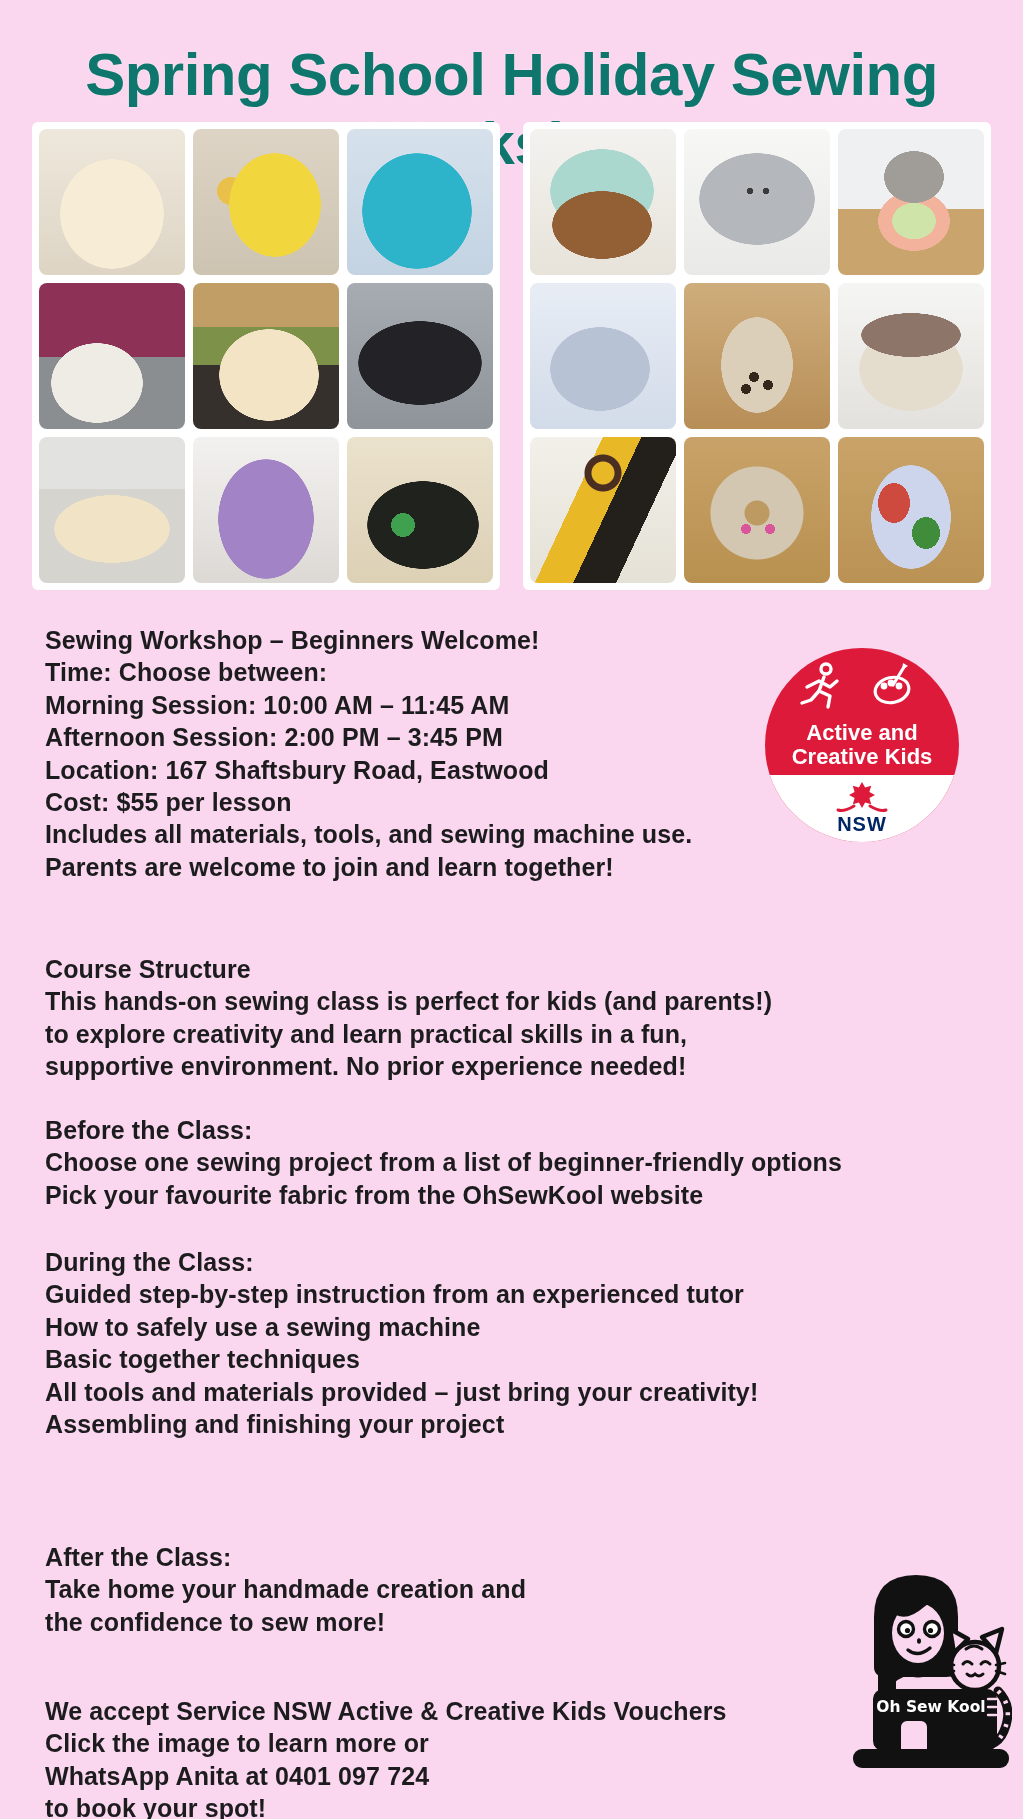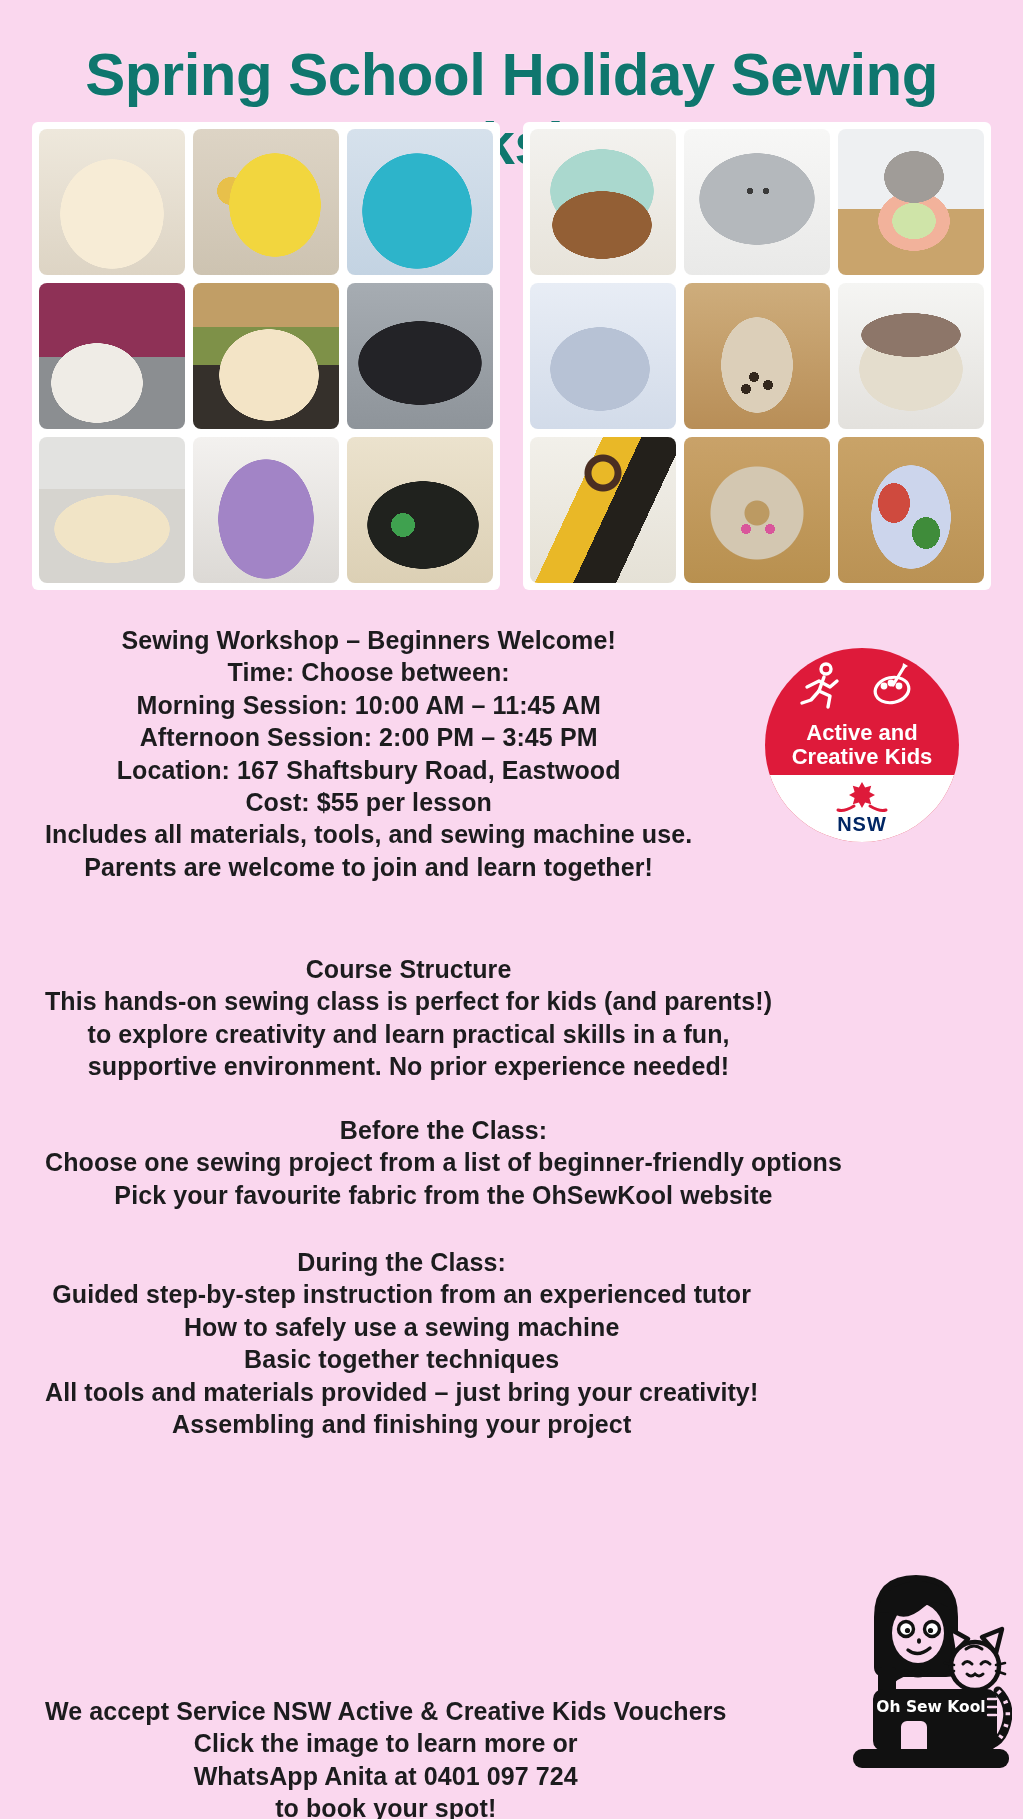--- a/index.html
+++ b/index.html
@@ -38,21 +38,21 @@
   .cR2{background:radial-gradient(circle 3px at 66px 62px,#3a3a3a 0 99%,transparent 100%),radial-gradient(circle 3px at 82px 62px,#3a3a3a 0 99%,transparent 100%),radial-gradient(ellipse 58px 46px at 73px 70px,#b4b8bc 0 99%,transparent 100%),linear-gradient(180deg,#f7f7f6,#e9e9e8);}
   .cR3{background:radial-gradient(ellipse 30px 26px at 76px 48px,#a09c98 0 99%,transparent 100%),radial-gradient(ellipse 36px 30px at 76px 92px,#cfe4a8 0 60%,#f2b29b 61% 99%,transparent 100%),linear-gradient(180deg,#eef0f2 0 80px,#c9a46c 80px);}
   .cR4{background:radial-gradient(ellipse 50px 42px at 70px 86px,#b7c2d5 0 99%,transparent 100%),linear-gradient(180deg,#e8edf5,#d2dbe9);}
   .cR5{background:radial-gradient(circle 5px at 70px 94px,#33271c 0 99%,transparent 100%),radial-gradient(circle 5px at 84px 102px,#33271c 0 99%,transparent 100%),radial-gradient(circle 5px at 62px 106px,#33271c 0 99%,transparent 100%),radial-gradient(ellipse 36px 48px at 73px 82px,#dccfb9 0 99%,transparent 100%),linear-gradient(180deg,#cead7c,#b88e57);}
   .cR6{background:radial-gradient(ellipse 50px 22px at 73px 52px,#8d7669 0 99%,transparent 100%),radial-gradient(ellipse 52px 42px at 73px 86px,#e4ddcd 0 99%,transparent 100%),linear-gradient(180deg,#f5f5f3,#e3e1dd);}
   .cR7{background:radial-gradient(circle 20px at 73px 36px,transparent 0 11px,#4a2e22 12px 18px,transparent 19px),linear-gradient(115deg,rgba(0,0,0,0) 0 34%,#e9b827 34% 52%,#23201b 52% 72%,rgba(0,0,0,0) 72%),linear-gradient(180deg,#f2f0ea,#e5e1d6);}
   .cR8{background:radial-gradient(circle 5px at 62px 92px,#d9569b 0 99%,transparent 100%),radial-gradient(circle 5px at 86px 92px,#d9569b 0 99%,transparent 100%),radial-gradient(circle at 73px 76px,#bc9a62 0 12px,#d3c7b1 13px 46px,transparent 47px),linear-gradient(180deg,#c9a269,#b8904f);}
   .cR9{background:radial-gradient(ellipse 16px 20px at 56px 66px,#cf4a3e 0 99%,transparent 100%),radial-gradient(ellipse 14px 16px at 88px 96px,#3f8c3a 0 99%,transparent 100%),radial-gradient(ellipse 40px 52px at 73px 80px,#ccd5ec 0 99%,transparent 100%),linear-gradient(180deg,#c9a368,#ba9254);}
 
   .tb{position:absolute; left:45px; color:#1c1c1e;}
-  .tb p{margin:0; font-size:25px; font-weight:700; line-height:32.4px; letter-spacing:0.1px;text-align:center;}
+  .tb p{margin:0; font-size:25px; font-weight:700; line-height:32.4px; letter-spacing:0.1px;}
   .tbA{top:624px;} .tbB{top:953px;} .tbC{top:1114px;}
   .tbD{top:1246px;} .tbE{top:1541px;} .tbF{top:1668px;margin-top:27px;}
 
   .badge{position:absolute; left:762px; top:645px; width:200px; height:200px; cursor:pointer;}
   .logo{position:absolute; left:850px; top:1570px; width:162px; height:202px;}
 </style>
 </head>
 <body>
 
 <div class="page">
@@ -141,20 +141,25 @@
 
   <div class="tb tbD">
     <p>During the Class:</p>
     <p>Guided step-by-step instruction from an experienced tutor</p>
     <p>How to safely use a sewing machine</p>
     <p>Basic together techniques</p>
     <p>All tools and materials provided – just bring your creativity!</p>
     <p>Assembling and finishing your project</p>
   </div>
 
+  <div class="tb tbE">
+    <p>After the Class:</p>
+    <p>Take home your handmade creation and</p>
+    <p>the confidence to sew more!</p>
+  </div>
 
   <div class="tb tbF">
     <p>We accept Service NSW Active &amp; Creative Kids Vouchers</p>
     <p>Click the image to learn more or</p>
     <p>WhatsApp Anita at 0401 097 724</p>
     <p>to book your spot!</p>
   </div>
 
   <svg class="logo" viewBox="0 0 162 200">
 

